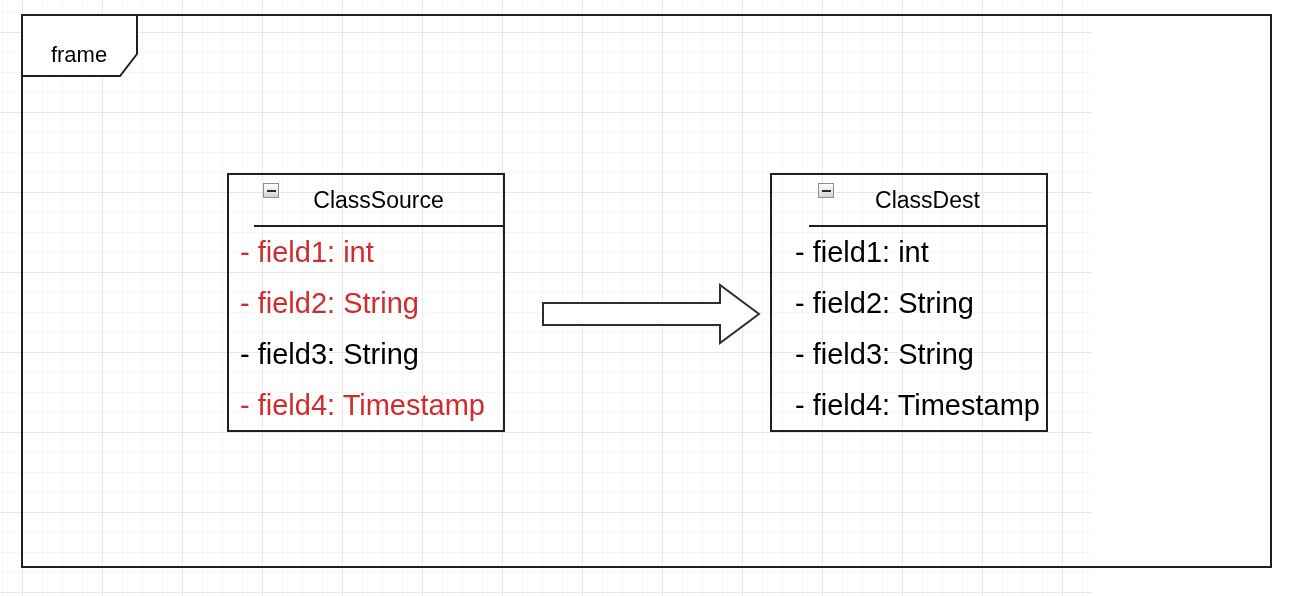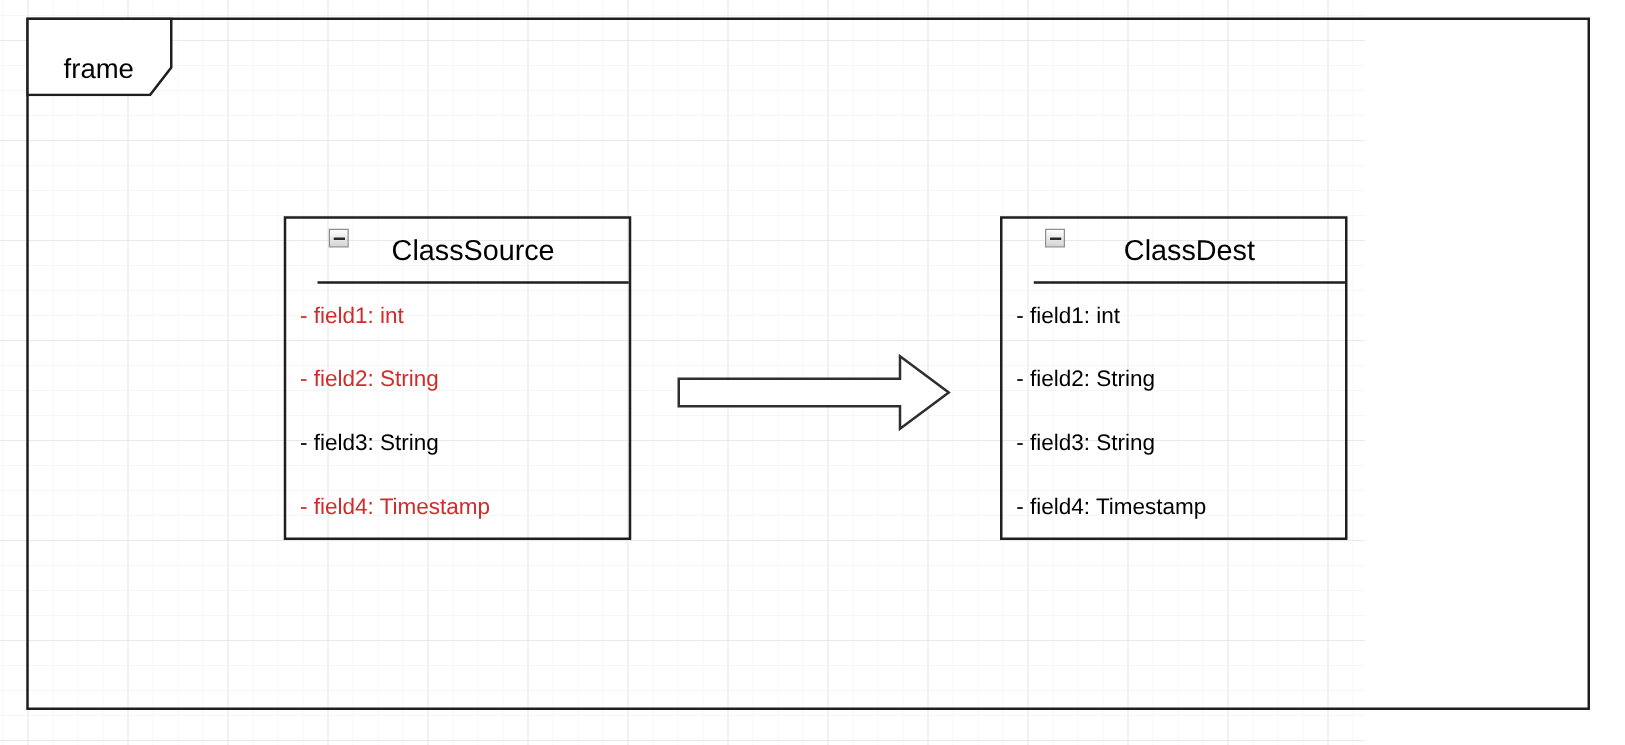--- a/index.html
+++ b/index.html
@@ -48,21 +48,21 @@
   }
   .class-box {
     position: absolute;
     width: 278px;
     height: 259px;
     border: 2px solid #1f1f1f;
     box-sizing: border-box;
     background: transparent;
   }
   .class-box.source { left: 227px; top: 173px; }
-  .class-box.dest   { left: 800px; top: 173px; }
+  .class-box.dest   { left: 770px; top: 173px; padding-left: 12px; }
   .class-title {
     position: relative;
     height: 50px;
     border-bottom: 2px solid #1f1f1f;
     display: flex;
     align-items: center;
     justify-content: center;
     font-size: 23px;
     color: #000000;
     margin-left: 25px;
@@ -86,21 +86,21 @@
     width: 9px;
     height: 2px;
     background: #2a2a2a;
   }
   .fields { }
   .field-row {
     height: 51px;
     display: flex;
     align-items: center;
     padding-left: 11px;
-    font-size: 18px;
+    font-size: 29px;
     color: #000000;
     text-align: center;
   }
   .arrow-svg {
     position: absolute;
     left: 541px;
     top: 283px;
     width: 222px;
     height: 64px;
   }

